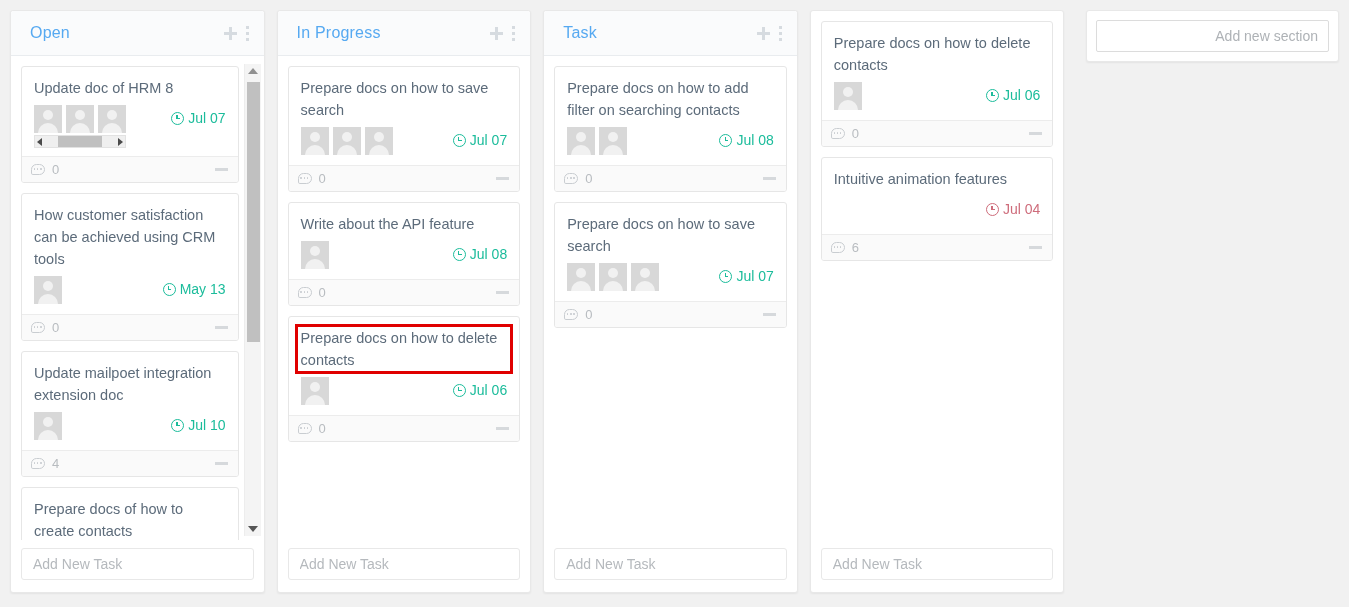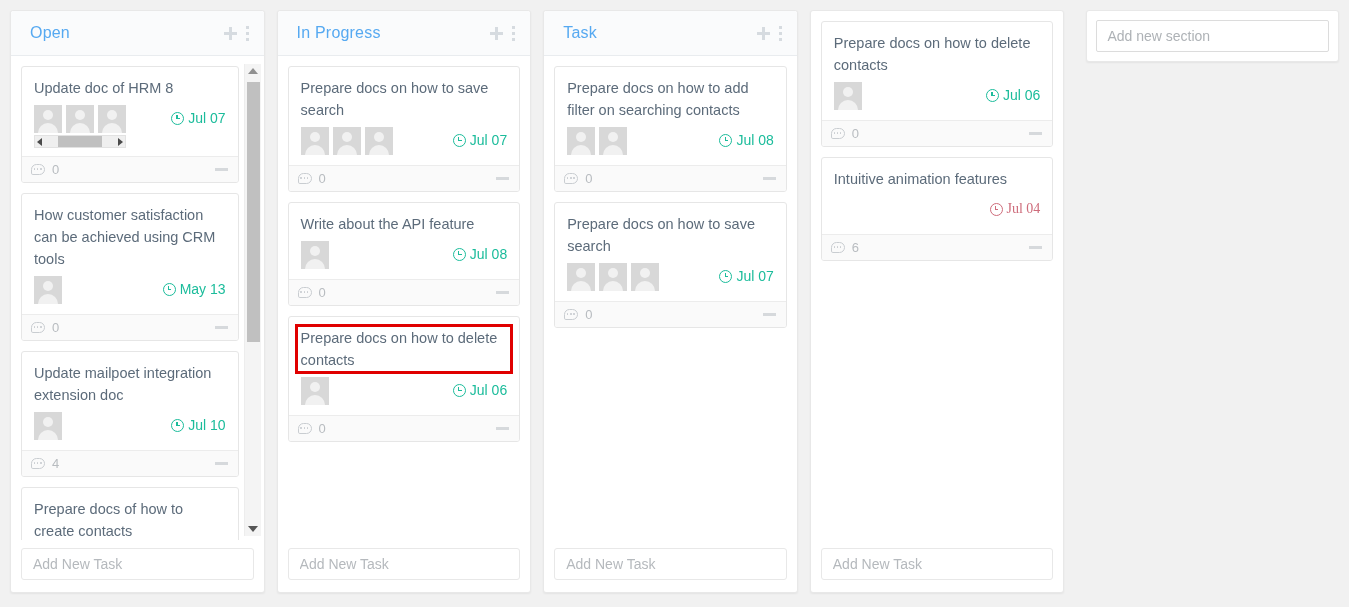--- a/index.html
+++ b/index.html
@@ -159,21 +159,21 @@
   .avatars-scroll .arrow.right { border-left: 5px solid #4a4a4a; }
   .avatars-scroll .thumb { height: 11px; width: 44px; background: #c0c0c0; }
 
   .due {
     display: flex; align-items: center; gap: 4px;
     font-size: 14px;
     color: #1bbc9b;
     white-space: nowrap;
     padding-top: 5px;
   }
-  .due.overdue { color: #ce6c7b; font-family: Liberation Serif, serif; }
+  .due.overdue { color: #ce6c7b; }
   .clock {
     width: 13px; height: 13px; border-radius: 50%;
     border: 1.6px solid currentColor;
     position: relative; flex: 0 0 auto;
   }
   .clock::before {
     content:""; position:absolute; left:4.2px; top:2px;
     width:1.4px; height:4.4px; background: currentColor;
   }
   .clock::after {
@@ -260,20 +260,21 @@
     width: 100%;
     height: 32px;
     border: 1px solid #dcdcdc;
     border-radius: 2px;
     background: #fff;
     color: #aeb2b6;
     font-size: 14px;
     font-family: "Liberation Sans", sans-serif;
     padding: 0 10px;
     outline: none;
+    text-align: right;
   }
   .add-section-input::placeholder { color: #aeb2b6; }
 </style>
 </head>
 <body>
 
 <div id="board">
     <div class="column">
       <div class="col-head">
         <div class="col-title">Open</div>

